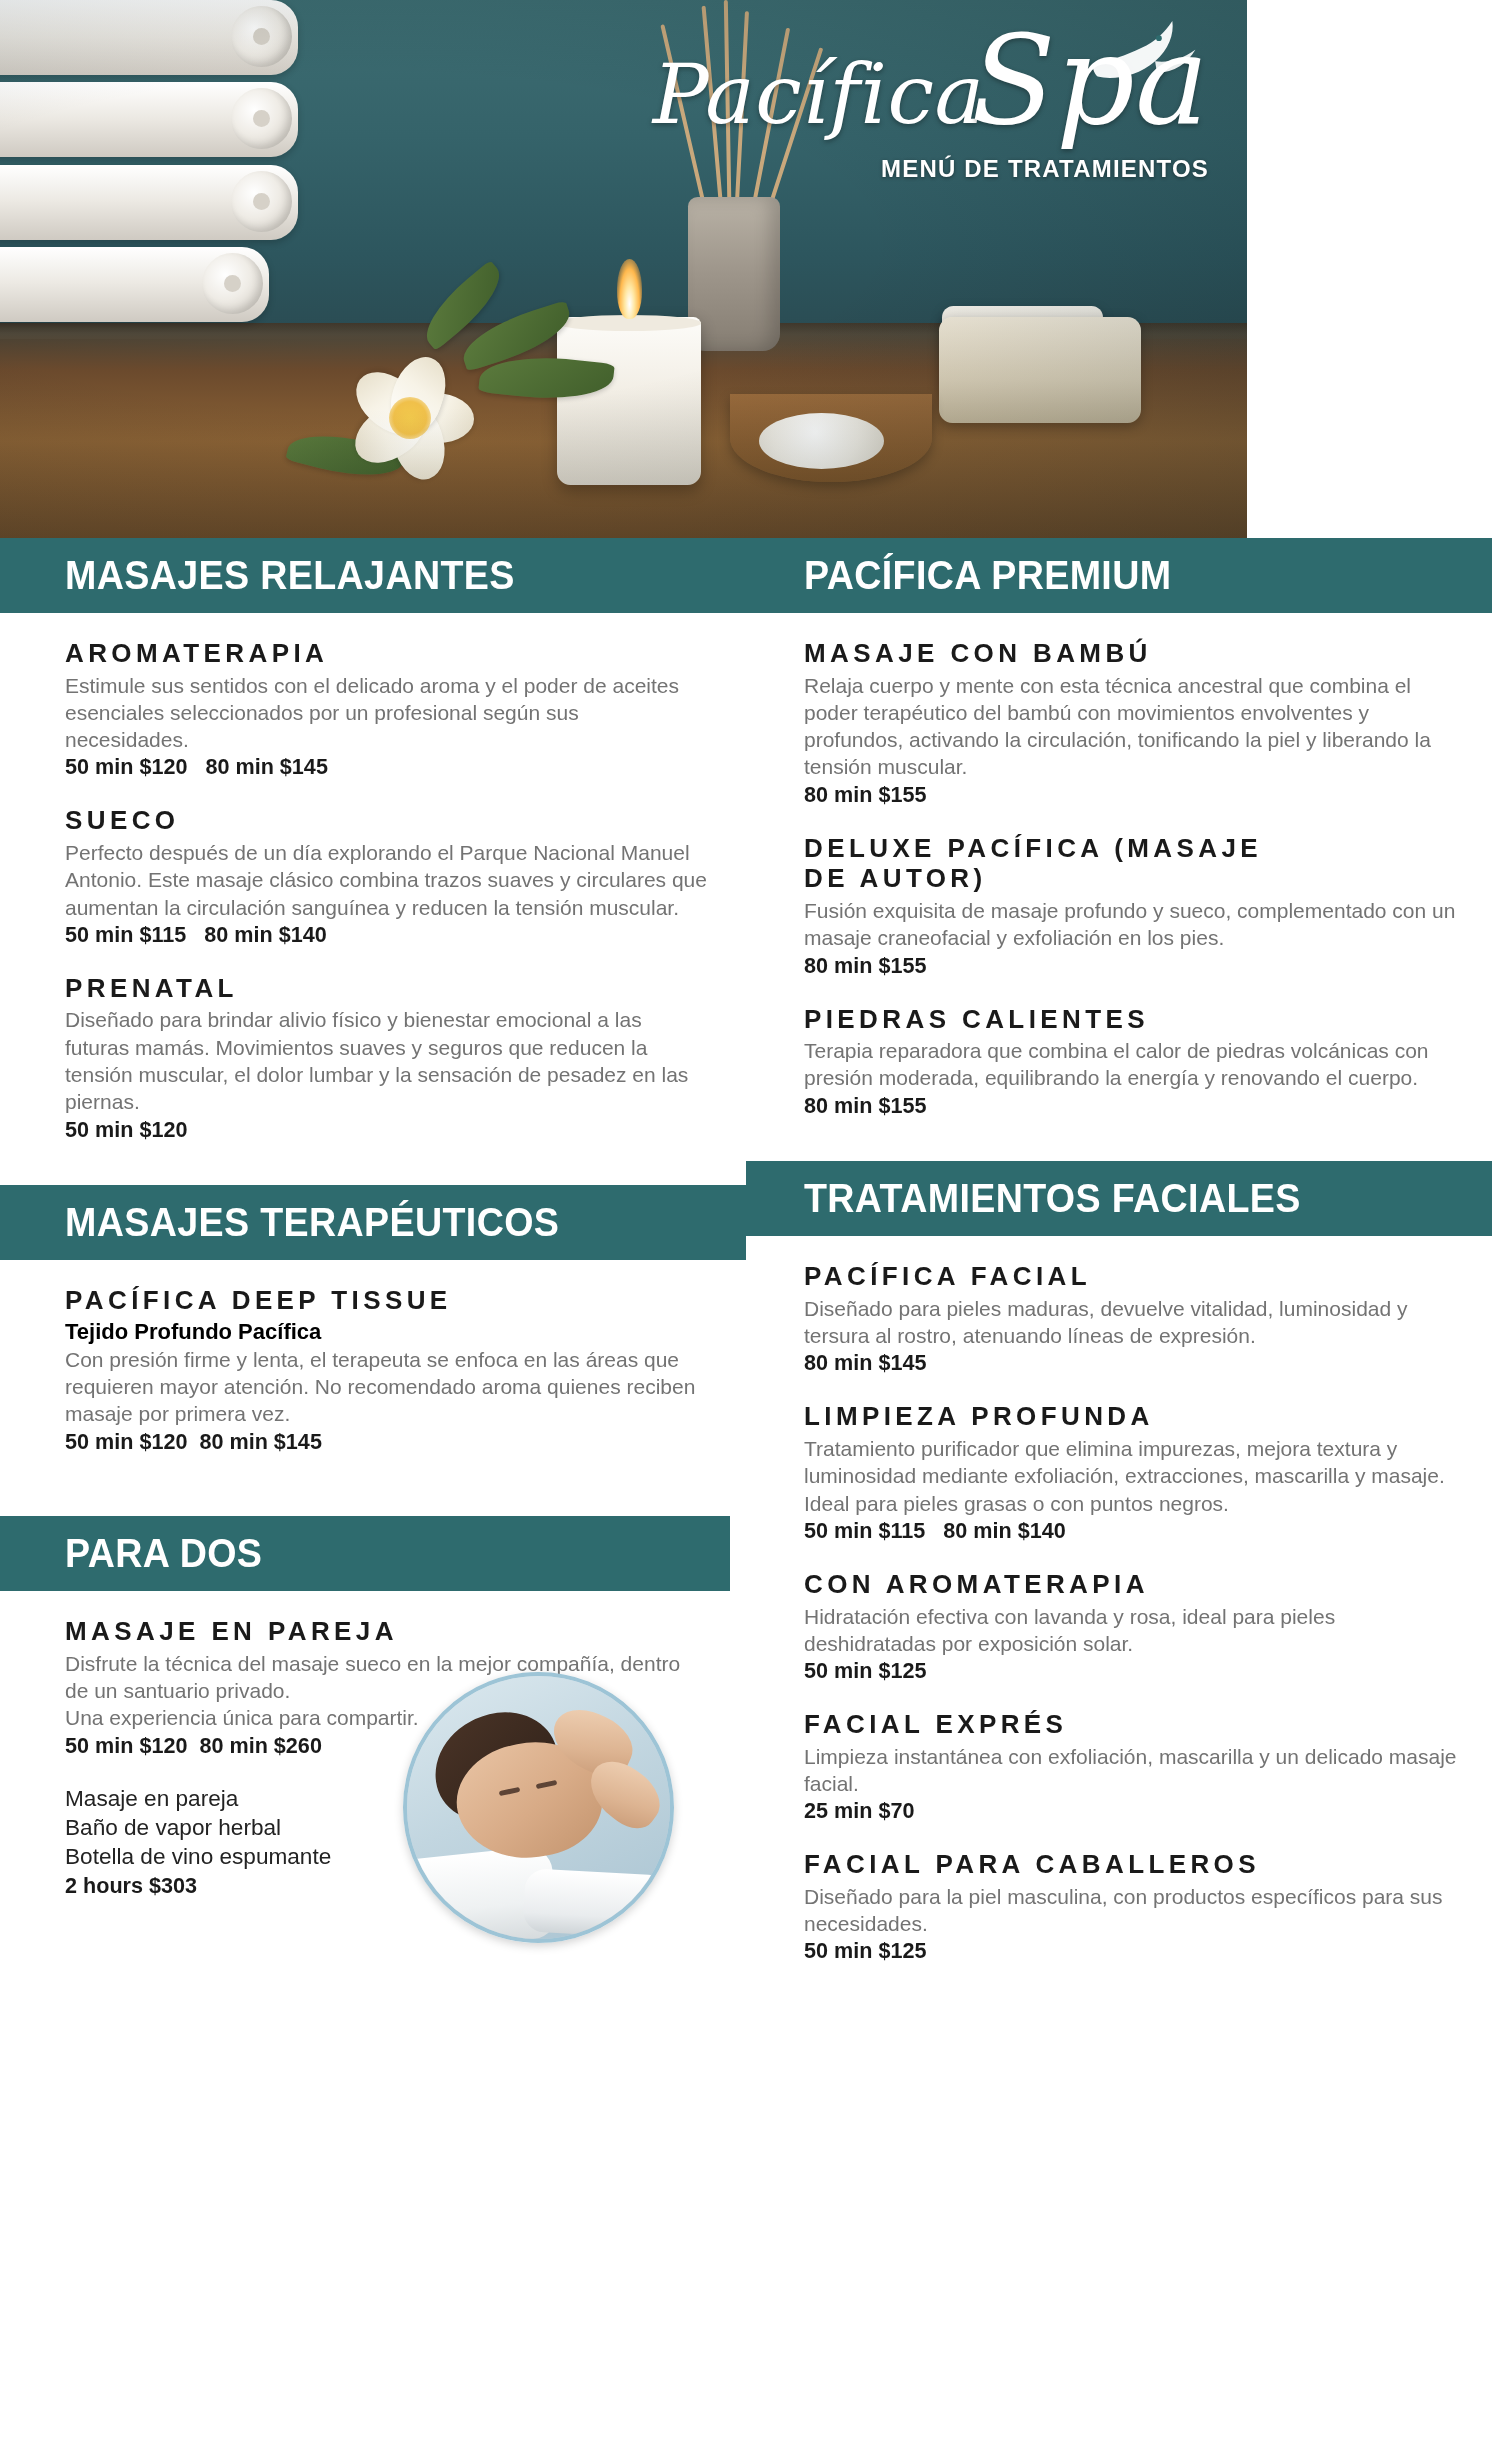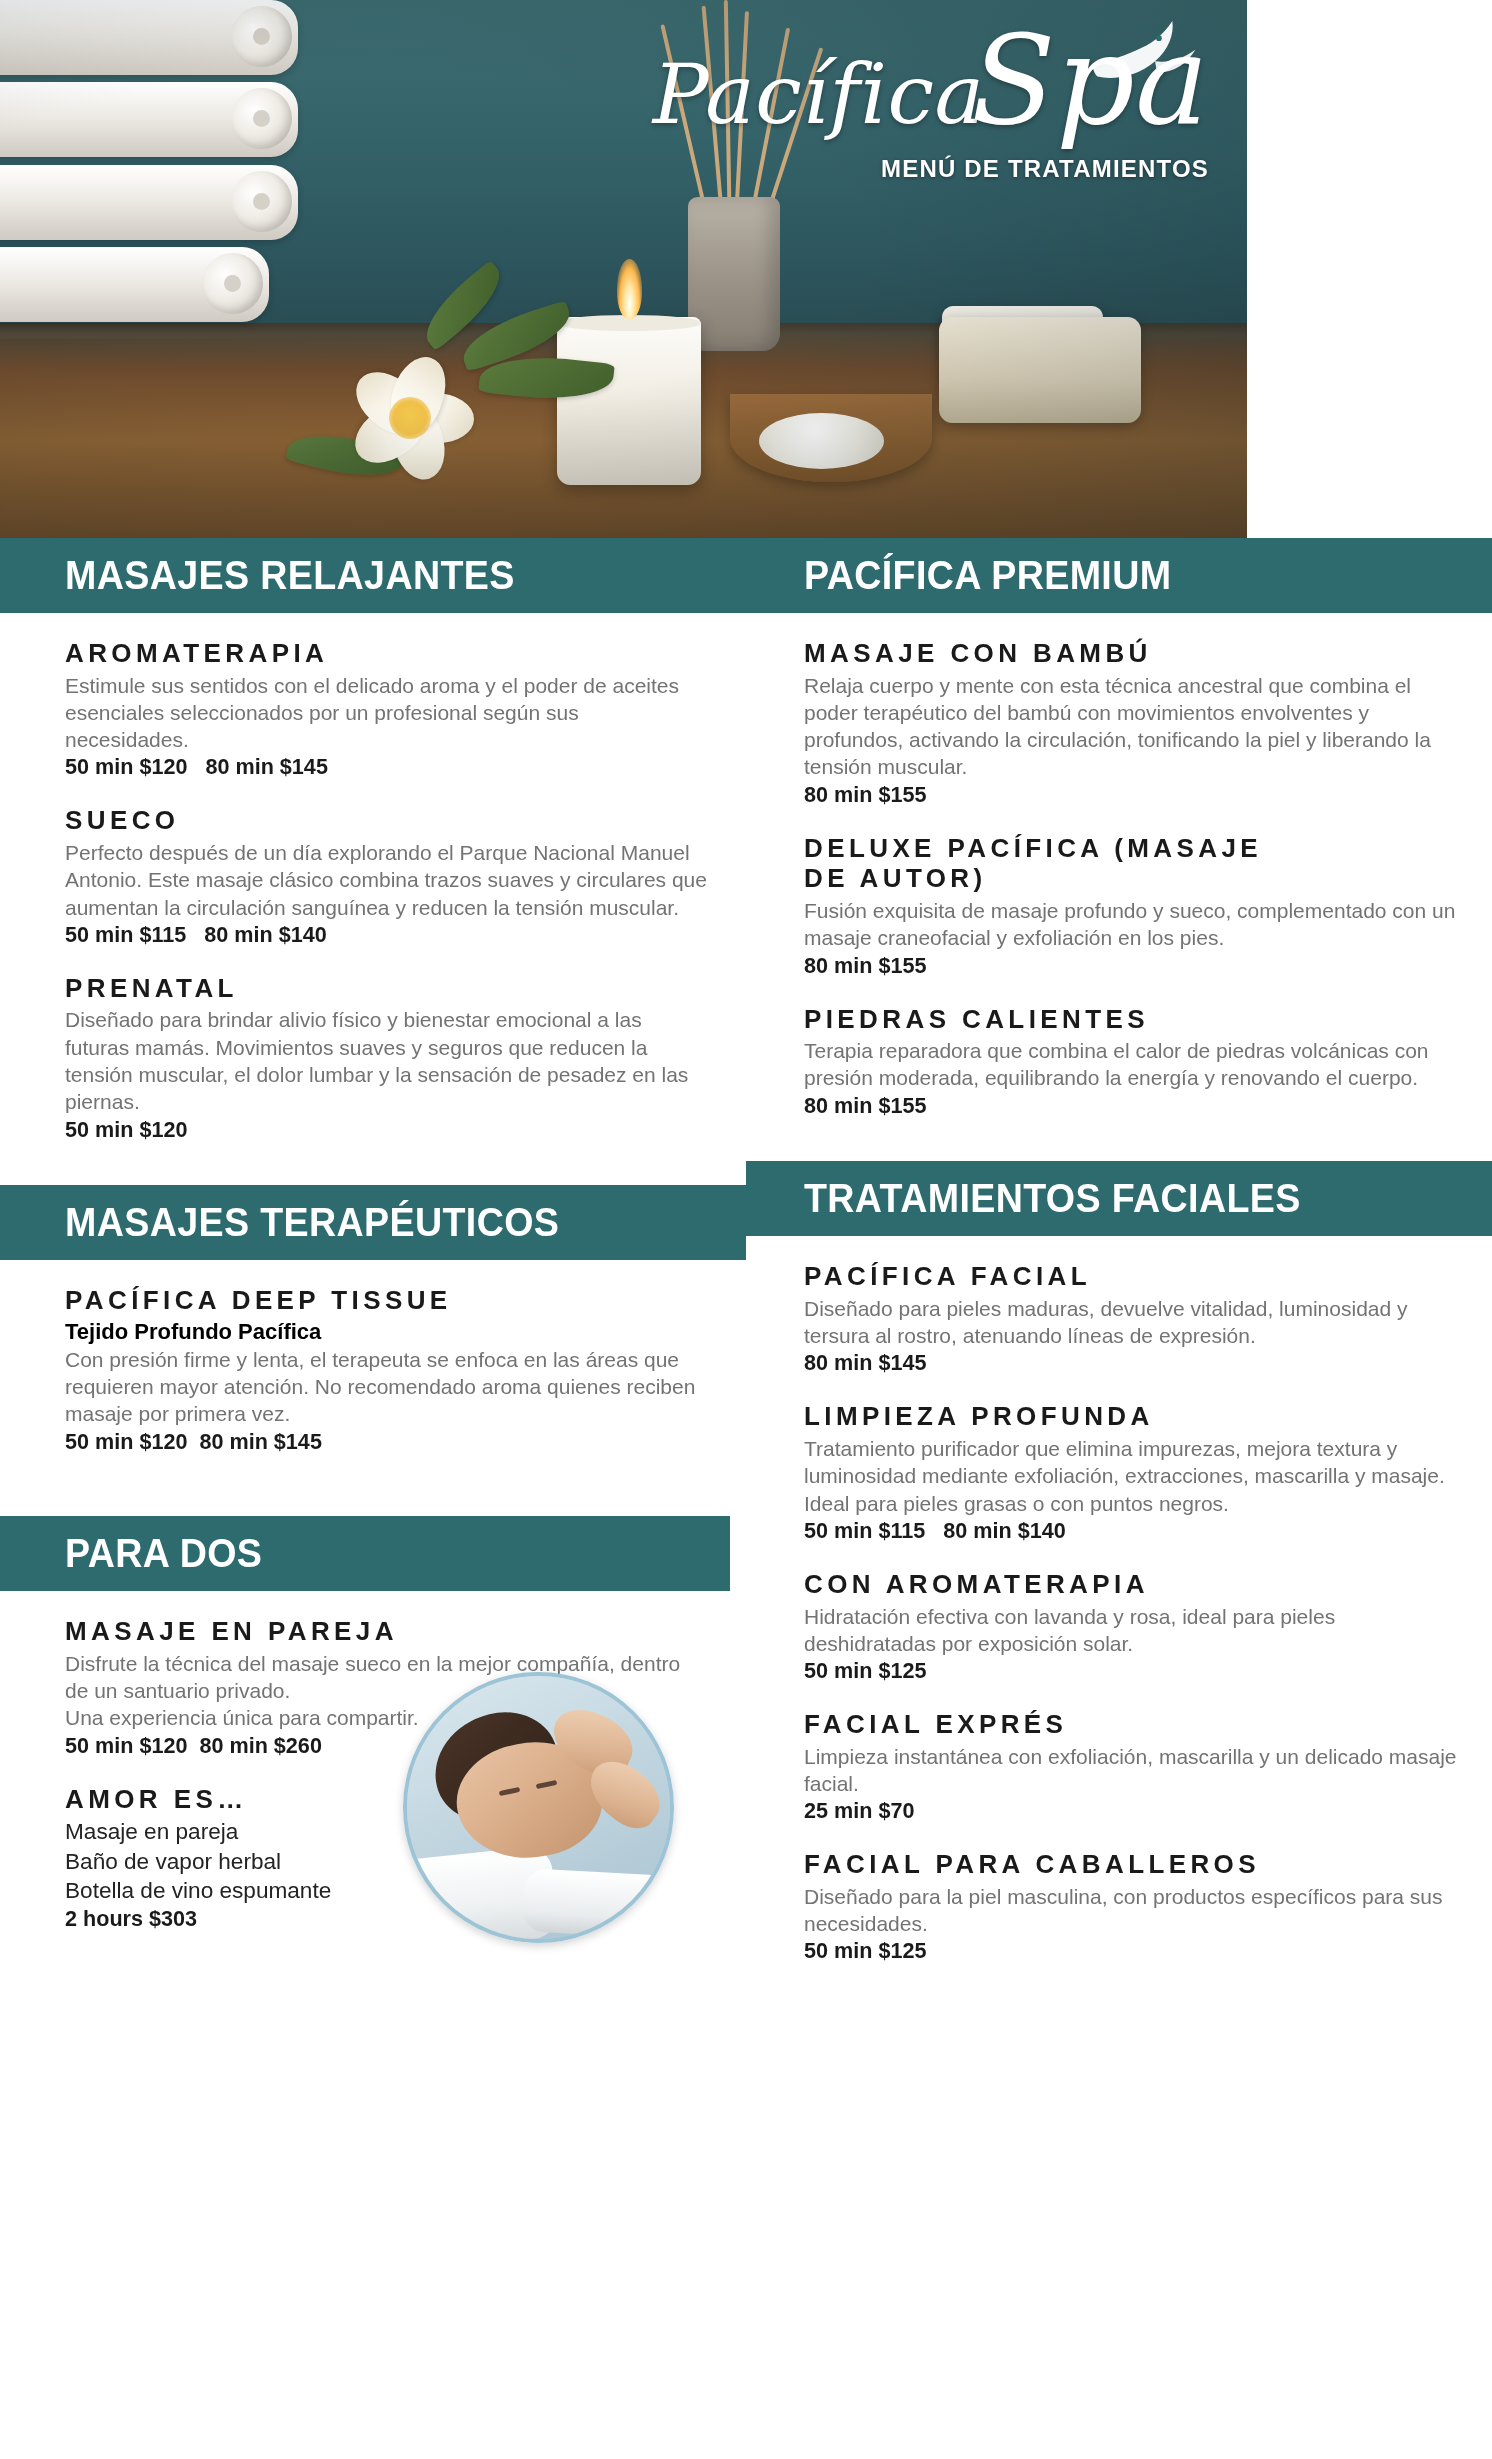--- a/index.html
+++ b/index.html
@@ -499,21 +499,20 @@
       <span class="band-title">PARA DOS</span>
     </div>
     <div class="section-body">
       <div class="item">
         <div class="item-name">MASAJE EN PAREJA</div>
         <div class="item-desc">Disfrute la técnica del masaje sueco en la mejor compañía, dentro de un santuario privado.</div>
         <div class="item-desc">Una experiencia única para compartir.</div>
         <div class="item-price">50 min $120  80 min $260</div>
       </div>
       <div class="item">
-        <div class="item-name">AMOR ES…</div>
         <div class="plain-line">Masaje en pareja</div>
         <div class="plain-line">Baño de vapor herbal</div>
         <div class="plain-line">Botella de vino espumante</div>
         <div class="item-price">2 hours $303</div>
       </div>
     </div>
   </div>
 
   <div class="col col-right">
 

